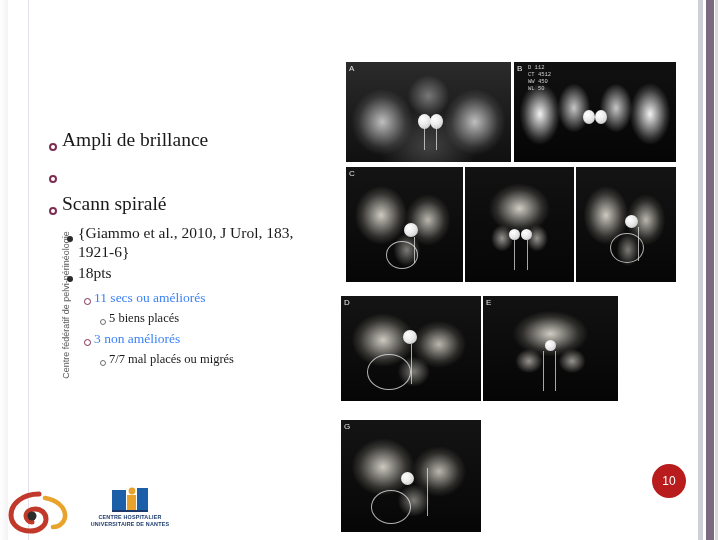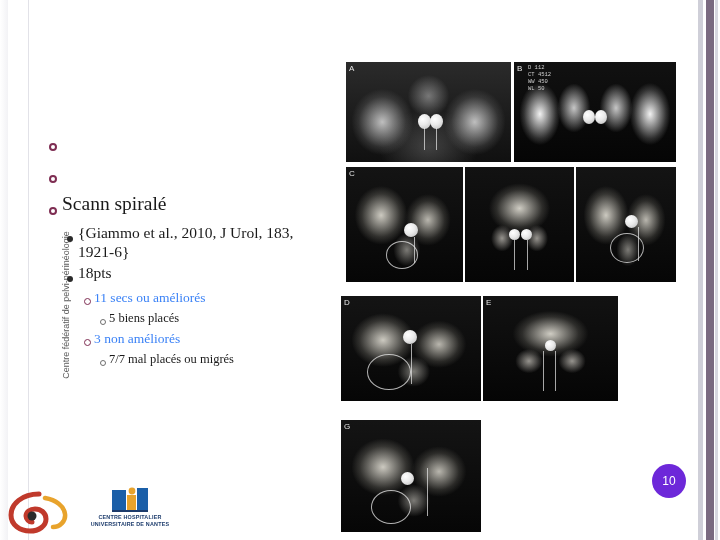--- a/index.html
+++ b/index.html
@@ -284,21 +284,21 @@
   }
 
   
   .page-badge {
     position: absolute;
     right: 34px;
     bottom: 42px;
     width: 34px;
     height: 34px;
     border-radius: 50%;
-    background: #6d28d9;
+    background: #b91c1c;
     color: #ffffff;
     font-family: "Liberation Sans", sans-serif;
     font-size: 12px;
     display: flex;
     align-items: center;
     justify-content: center;
   }
 
   
   .logo-swirl {
@@ -346,20 +346,21 @@
     <div class="bar3"></div>
   </div>
 
 
   <div class="side-text">Centre fédératif de pelvi-périnéologie</div>
 
   <div class="bullets">
 
     <div class="b-row lvl1">
       <span class="b-marker"><span class="ring"></span></span>
+      <span class="b-text">Ampli de brillance</span>
     </div>
 
     <div class="b-row lvl1">
       <span class="b-marker"><span class="ring"></span></span>
     </div>
 
     <div class="b-row lvl1">
       <span class="b-marker"><span class="ring"></span></span>
       <span class="b-text">Scann spiralé</span>
     </div>

